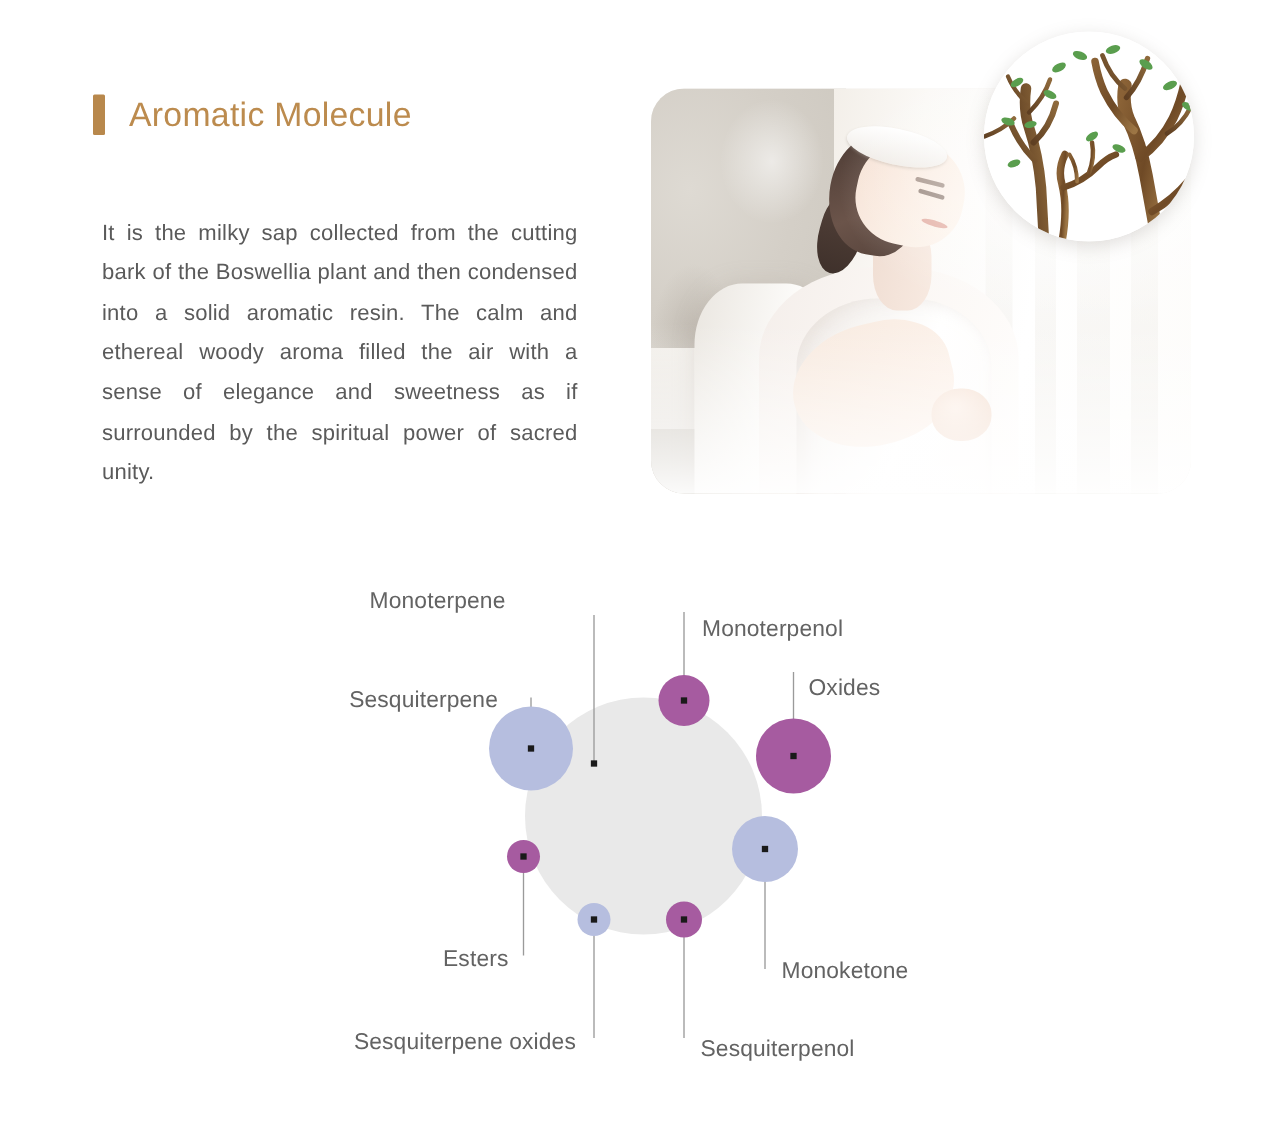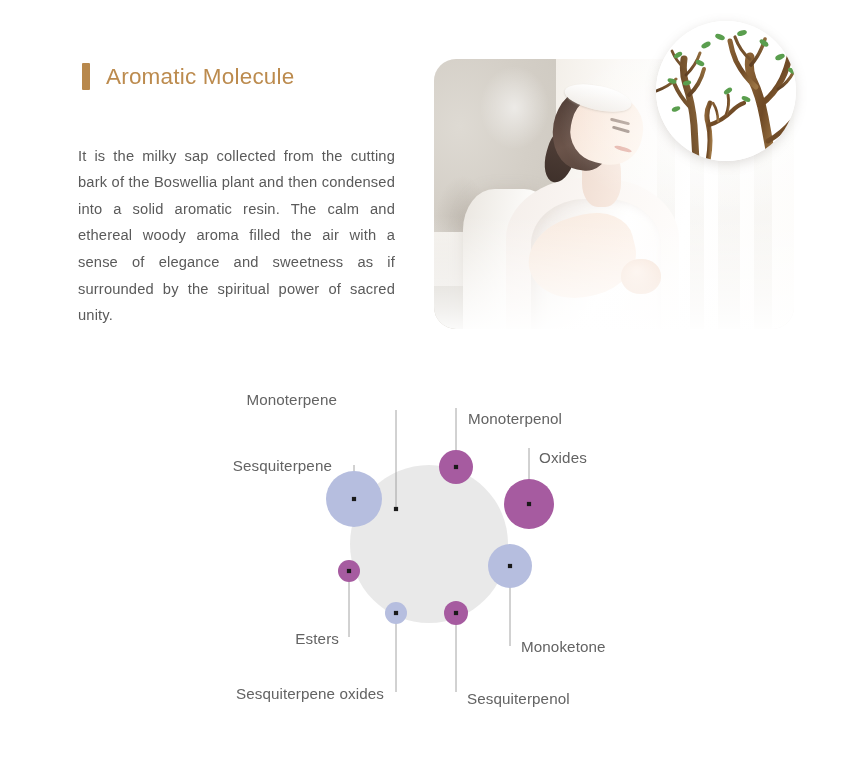--- a/index.html
+++ b/index.html
@@ -18,40 +18,39 @@
   }
 
   
   #section-title {
     position: absolute;
     left: 62px;
     top: 63px;
     display: flex;
     align-items: center;
     gap: 16px;
-    margin-left: 20px;
   }
   #section-title .accent-bar {
     width: 8px;
     height: 27px;
     background: #b8884c;
     border-radius: 1px;
     flex: none;
   }
   #section-title .title-text {
     font-size: 22.5px;
     color: #bc8b4e;
     letter-spacing: 0.2px;
     white-space: nowrap;
   }
 
   
   #description {
     position: absolute;
-    left: 78px;
+    left: 68px;
     top: 128px;
     width: 317px;
     font-size: 14.7px;
     line-height: 26.6px;
     color: #5a5a5a;
     text-align: justify;
     text-justify: inter-word;
     letter-spacing: 0.15px;
   }
 

